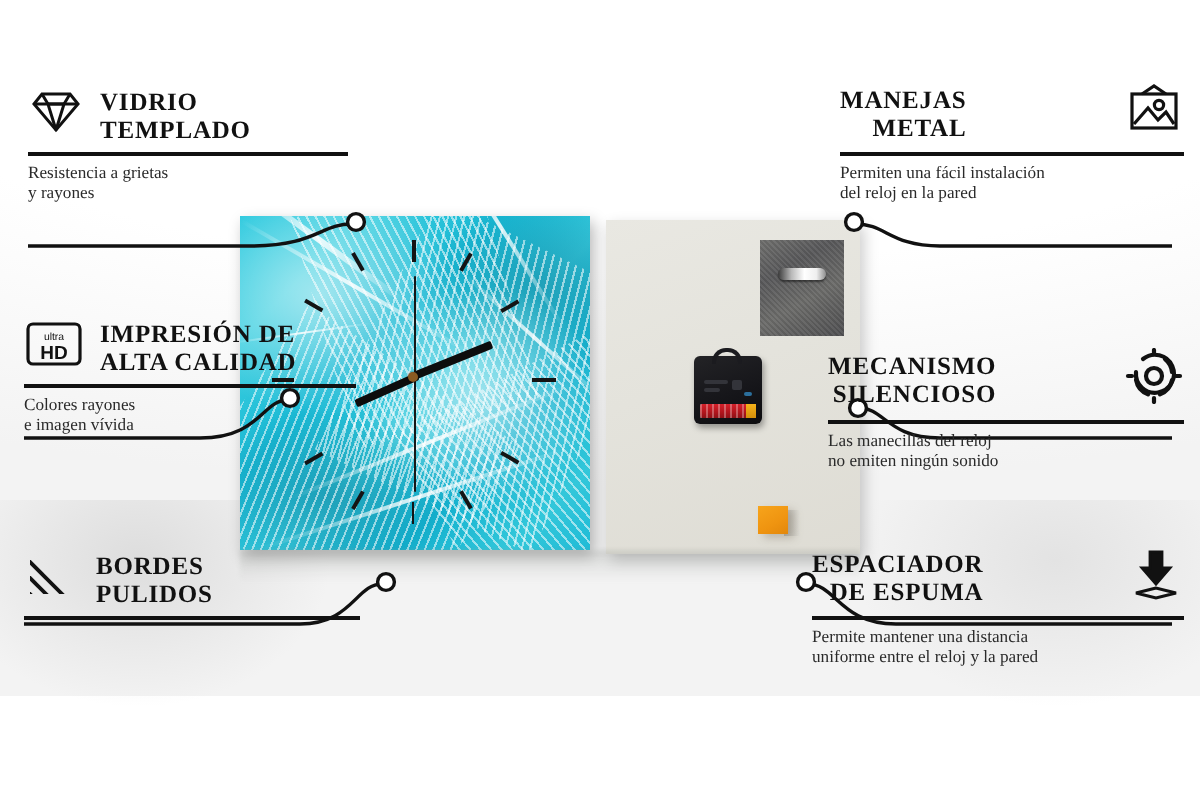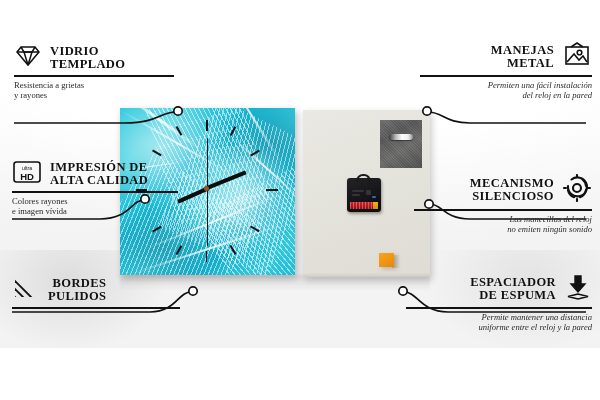--- a/index.html
+++ b/index.html
@@ -111,45 +111,45 @@
   }
   .panel-reflect {
     position:absolute; left:120px; top:275px; width:310px; height:16px;
     background:linear-gradient(180deg,rgba(150,155,150,.28),rgba(255,255,255,0));
     filter:blur(1px);
   }
 
   
   .callout { position:absolute; }
   .callout .head { display:flex; align-items:center; gap:8px; }
-  .callout.right .head { justify-content:flex-end; }
+  .callout.right .head { justify-content:space-between; }
   .title {
     font-family:"Liberation Serif", serif;
     font-size:12.5px; font-weight:700; letter-spacing:.4px;
     color:#111; line-height:13.5px; text-transform:uppercase;
     white-space:pre-line;
   }
   .callout.right .title { text-align:right; }
   .rule { height:1.6px; background:#111; margin-top:3px; }
   .desc {
     font-family:"Liberation Serif", serif;
     font-size:8.6px; color:#2a2a2a; line-height:10.5px;
     margin-top:3px; white-space:pre-line;
   }
-  .callout.right .desc { text-align:right;font-style:italic; }
+  .callout.right .desc { text-align:left; }
 
   .icon { flex:0 0 auto; display:block; }
 
   
   #wires { position:absolute; inset:0; pointer-events:none; }
 
   
   #c-vidrio     { left:14px;  top:44px;  width:160px; }
   #c-impresion  { left:12px;  top:160px; width:166px; }
-  #c-bordes     { left:12px;  top:276px; width:168px;text-align:right; }
+  #c-bordes     { left:12px;  top:276px; width:168px; }
   #c-manejas    { right:8px;  top:42px;  width:172px; }
   #c-mecanismo  { right:8px;  top:174px; width:178px; }
   #c-espaciador { right:8px;  top:274px; width:186px; }
 </style>
 </head>
 <body>
 
 <div id="stage">
 
   <div class="bg-grad"></div>

